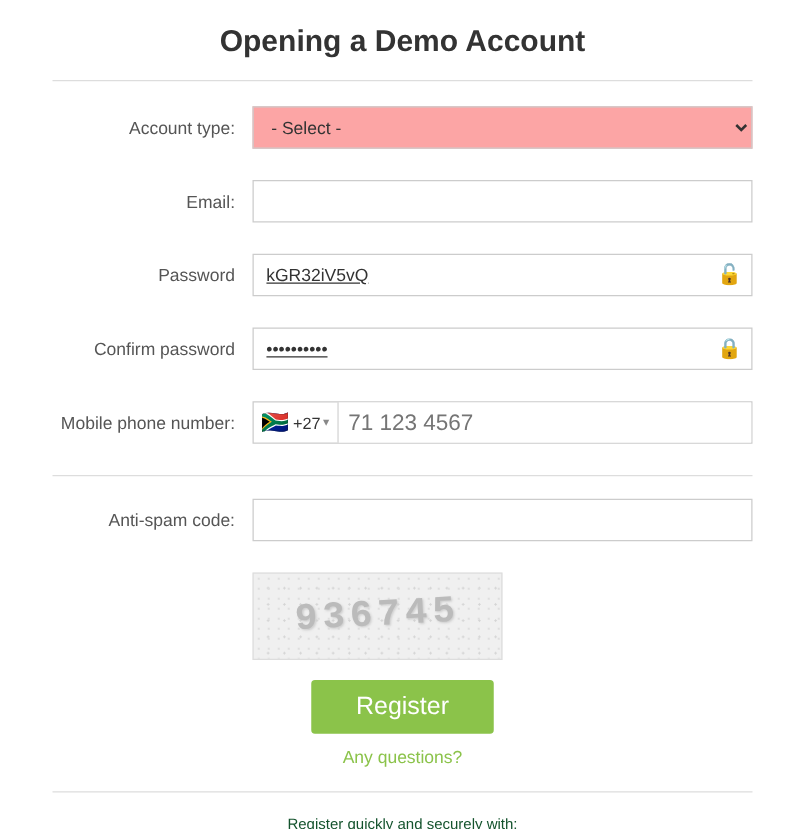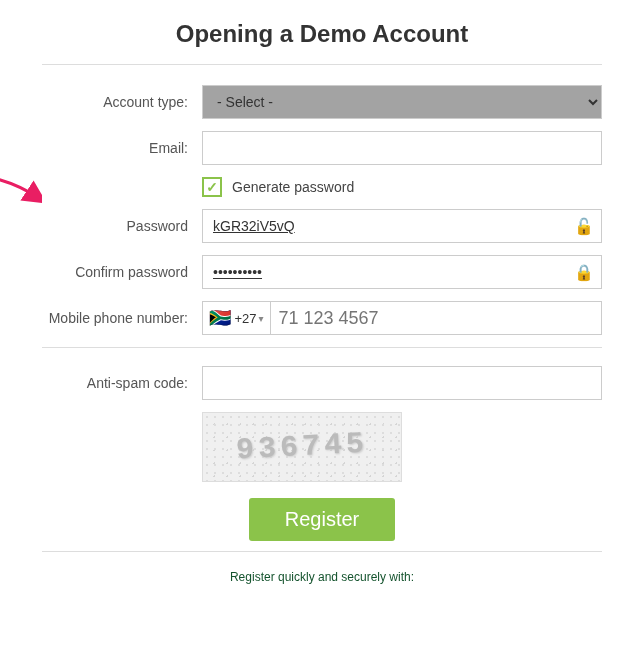--- a/index.html
+++ b/index.html
@@ -33,21 +33,21 @@
       margin-bottom: 20px;
     }
 
     .form-section {
       margin-bottom: 10px;
     }
 
     .form-row {
       display: flex;
       align-items: center;
-      margin-bottom: 12px;
+      margin-bottom: 25px;
       position: relative;
     }
 
     .form-label {
       width: 160px;
       text-align: right;
       padding-right: 14px;
       font-size: 14px;
       color: #555;
       flex-shrink: 0;
@@ -57,21 +57,21 @@
       flex: 1;
       height: 34px;
       border: 1px solid #ccc;
       padding: 6px 10px;
       font-size: 14px;
       color: #333;
       outline: none;
     }
 
     select.form-control {
-      background: #a3a3a3;
+      background: #fca5a5;
       cursor: pointer;
     }
 
     .checkbox-row {
       display: flex;
       align-items: center;
       margin-bottom: 12px;
       padding-left: 160px;
     }
 
@@ -266,35 +266,20 @@
     <select class="form-control">
       <option>- Select -</option>
     </select>
   </div>
 
   <div class="form-row">
     <label class="form-label">Email:</label>
     <input type="email" class="form-control" style="">
   </div>
 
-  <div class="checkbox-row" style="position:relative;">
-
-    <div style="position:absolute; left:-90px; top:-8px;">
-      <svg width="90" height="40">
-        <defs>
-          <marker id="arrowhead" markerWidth="8" markerHeight="8" refX="4" refY="4" orient="auto">
-            <polygon points="0 0, 8 4, 0 8" fill="#e91e63"></polygon>
-          </marker>
-        </defs>
-        <path d="M 5 5 Q 50 5 85 28" stroke="#e91e63" stroke-width="3" fill="none" marker-end="url(#arrowhead)"></path>
-      </svg>
-    </div>
-    <div class="custom-checkbox checked"></div>
-    <span class="checkbox-label">Generate password</span>
-  </div>
 
   <div class="form-row">
     <label class="form-label">Password</label>
     <div class="password-wrapper">
       <input type="text" value="kGR32iV5vQ" style="">
       <span class="lock-icon">🔓</span>
     </div>
   </div>
 
   <div class="form-row">
@@ -327,18 +312,21 @@
       <input type="text" class="form-control" style="">
     </div>
     <div class="captcha-box">
       <div class="captcha-noise"></div>
       <span class="captcha-text">936745</span>
     </div>
   </div>
 
   <button class="register-btn">Register</button>
 
+  <div class="any-questions">
+    <a href="#">Any questions?</a>
+  </div>
 
   <hr class="divider2">
 
   <p class="register-quickly">Register quickly and securely with:</p>
 
 </div>
 
 </body></html>

